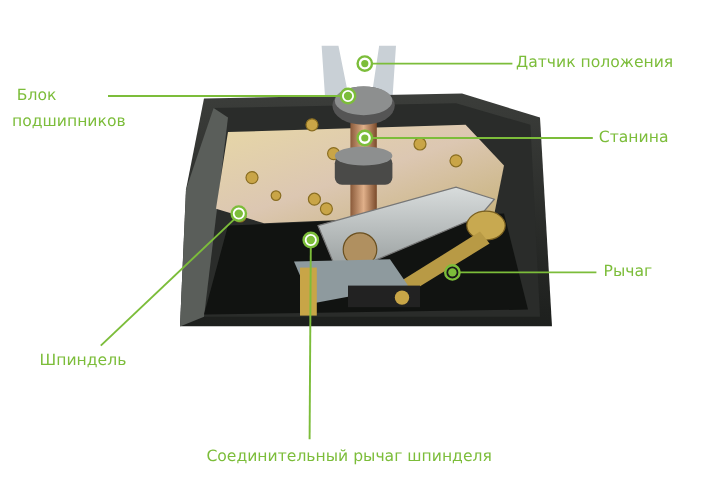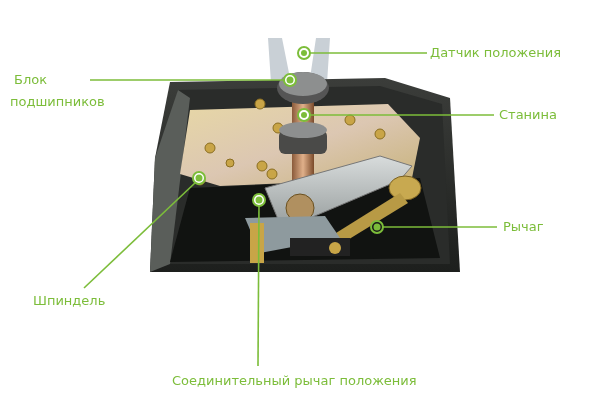--- a/index.html
+++ b/index.html
@@ -116,14 +116,14 @@
         <circle cx="377" cy="227" r="3.5" fill="#7cbd3a"></circle>
       </g>
   </g>
 </svg>
 
 <div class="label" style="left:430px; top:45px;">Датчик положения</div>
 <div class="label" style="left:14px; top:72px;">Блок</div>
 <div class="label" style="left:10px; top:94px;">подшипников</div>
 <div class="label" style="left:499px; top:107px;">Станина</div>
 <div class="label" style="left:33px; top:293px;">Шпиндель</div>
-<div class="label" style="left:172px; top:373px;">Соединительный рычаг положения</div>
+<div class="label" style="left:172px; top:373px;">Соединительный рычаг шпинделя</div>
 <div class="label" style="left:503px; top:219px;">Рычаг</div>
 
 </body></html>

